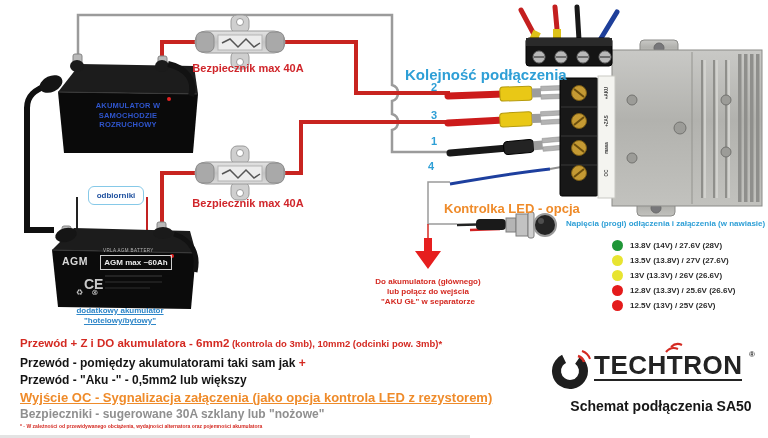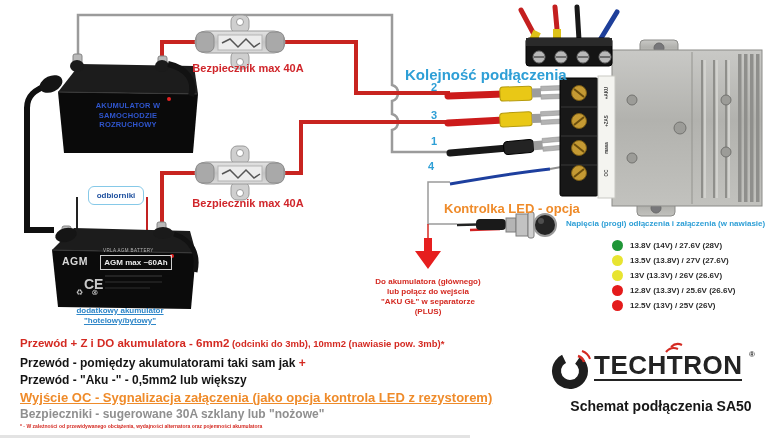--- a/index.html
+++ b/index.html
@@ -292,21 +292,20 @@
   <div class="txt wire-num" style="left:431px;top:109px;">3</div>
   <div class="txt wire-num" style="left:431px;top:135px;">1</div>
   <div class="txt wire-num" style="left:428px;top:160px;">4</div>
 
   <div class="txt led-label" style="left:444px;top:201px;">Kontrolka LED - opcja</div>
 
   <div class="txt ctr arrow-note" style="left:358px;top:277px;">
     <div>Do akumulatora (głównego)</div>
     <div>lub połącz do wejścia</div>
     <div>"AKU GŁ" w separatorze</div>
-    <div>(PLUS)</div>
   </div>
 
   <div class="txt term-label" style="left:591px;top:88px;">+AKU</div>
   <div class="txt term-label" style="left:591px;top:116px;">+ZAS</div>
   <div class="txt term-label" style="left:591px;top:143px;">masa</div>
   <div class="txt term-label" style="left:591px;top:168px;">OC</div>
 
   <div class="txt legend-title" style="left:566px;top:219px;">Napięcia (progi) odłączenia i załączenia (w nawiasie)</div>
   <div class="legend">
     <div class="legend-row">
@@ -325,21 +324,21 @@
       <span class="legend-dot" style="background-color: rgb(228, 27, 27);"></span>
       <span class="legend-text">12.8V (13.3V) / 25.6V (26.6V)</span>
     </div>
     <div class="legend-row">
       <span class="legend-dot" style="background-color: rgb(228, 27, 27);"></span>
       <span class="legend-text">12.5V (13V) / 25V (26V)</span>
     </div>
   </div>
 
   <div class="txt note1" style="left:20px;top:337px;">
-    <span>Przewód + Z i DO akumulatora - 6mm2</span><span class="small"> (odcinki do 3mb), 10mm2 (nawiasie pow. 3mb)*</span>
+    <span>Przewód + Z i DO akumulatora - 6mm2</span><span class="small"> (kontrola do 3mb), 10mm2 (odcinki pow. 3mb)*</span>
   </div>
   <div class="txt note2" style="left:20px;top:356px;">
     <span>Przewód - pomiędzy akumulatorami taki sam jak </span><span class="plus">+</span>
   </div>
   <div class="txt note3" style="left:20px;top:373px;">Przewód - "Aku -" - 0,5mm2 lub większy</div>
   <div class="txt note4" style="left:20px;top:390px;">Wyjście OC - Sygnalizacja załączenia (jako opcja kontrola LED z rezystorem)</div>
   <div class="txt note5" style="left:20px;top:407px;">Bezpieczniki - sugerowane 30A szklany lub "nożowe"</div>
   <div class="txt note6" style="left:20px;top:423px;">* - W zależności od przewidywanego obciążenia, wydajności alternatora oraz pojemności akumulatora</div>
 
   <div class="txt brand-name" style="left:594px;top:352px;">

